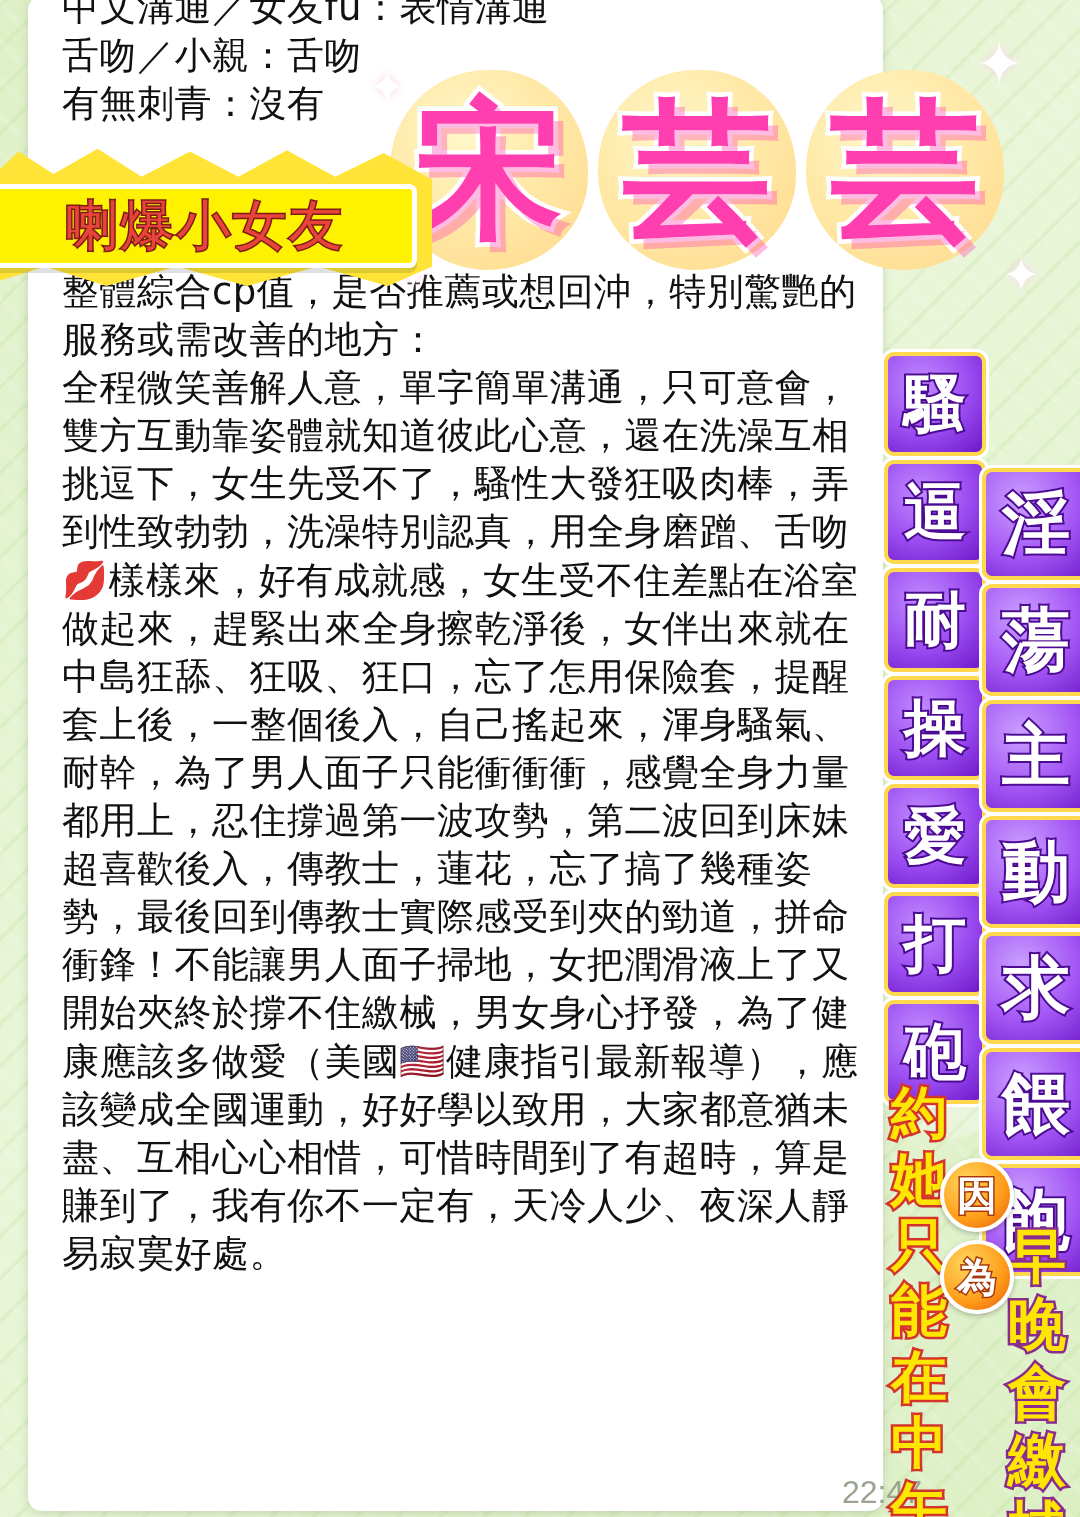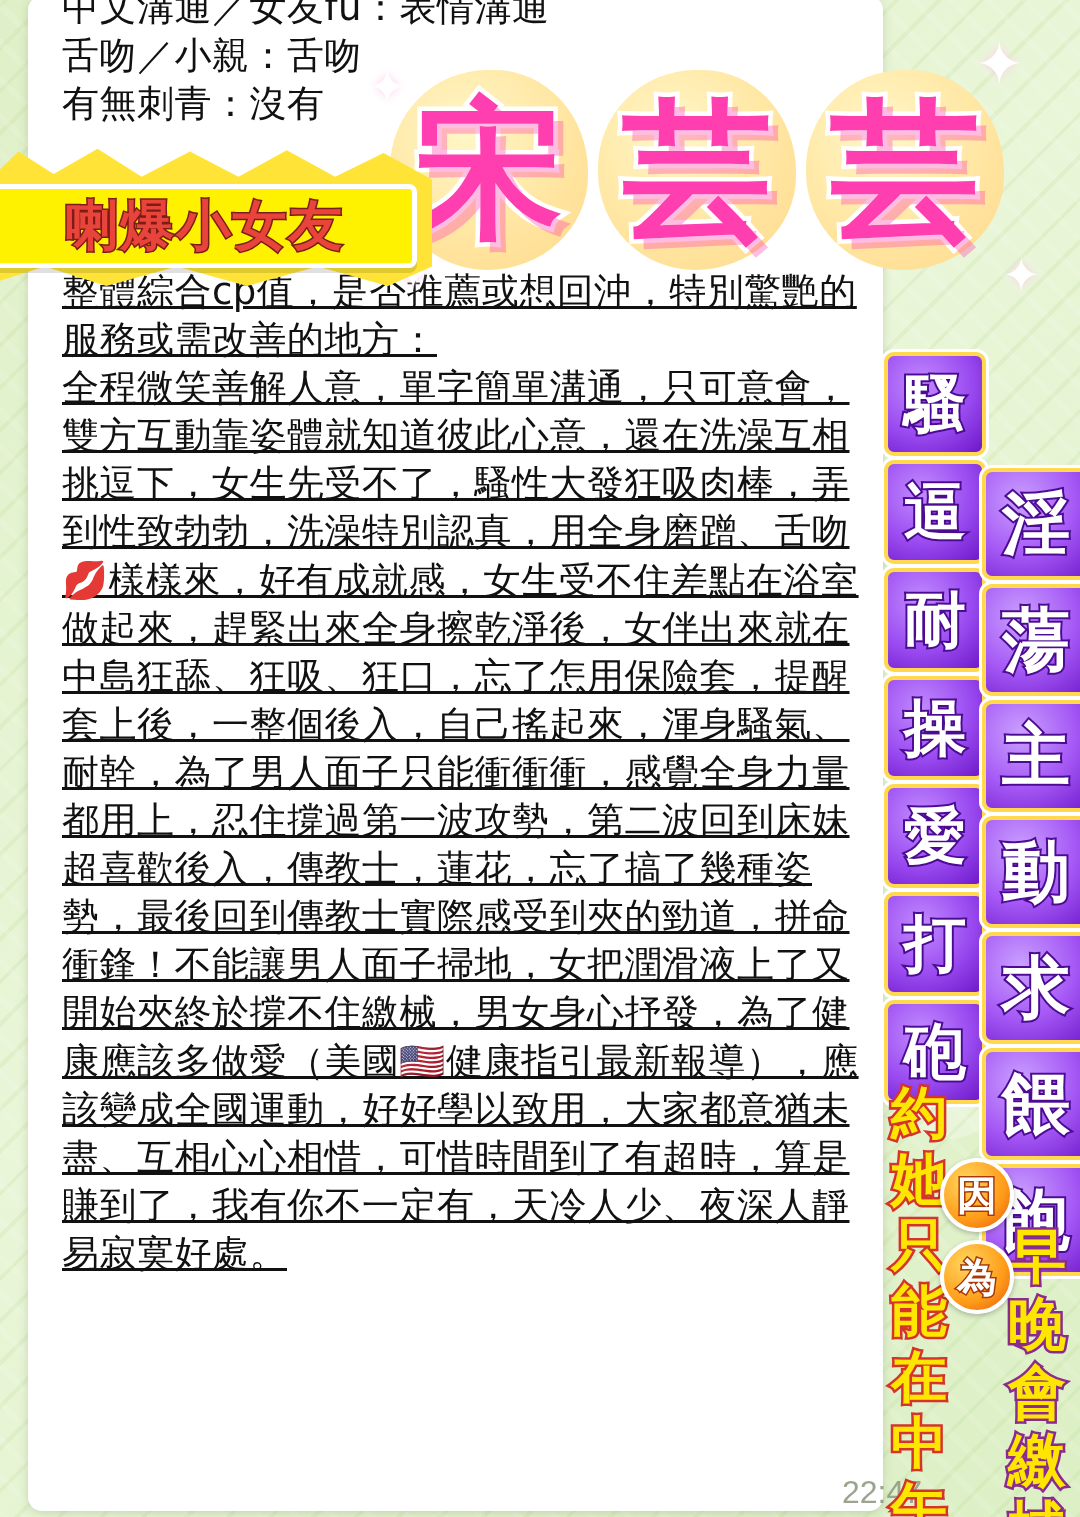--- a/index.html
+++ b/index.html
@@ -53,21 +53,21 @@
     width: 800px;
     color: #111;
     font-family: "DejaVu Sans", sans-serif;
     font-size: 37px;
     line-height: 1.30;
     letter-spacing: 0.5px;
     white-space: pre-wrap;
     word-break: break-all;
   }
   #top-lines { top: -12px; }
-  #body-text { top: 272px; text-decoration: underline; }
+  #body-text { top: 272px; }
 
   
   #timestamp {
     position: absolute;
     right: 158px;
     bottom: 6px;
     font-size: 32px;
     color: #9aa48f;
     font-family: "Liberation Sans", sans-serif;
   }
@@ -144,21 +144,21 @@
     border: 5px solid #ffffff;
     border-radius: 8px;
     box-shadow: 0 5px 0 rgba(0,0,0,0.12);
     display: flex;
     align-items: center;
     justify-content: center;
     margin-top: 16px;
   }
   #banner-sticker .bar span {
     font-family: "DejaVu Sans", sans-serif;
-    font-weight: bold;
+    font-weight: normal;
     font-size: 54px;
     line-height: 1;
     color: #e8443b;
     letter-spacing: 2px;
     -webkit-text-stroke: 3px #7a1d16;
     paint-order: stroke fill;
   }
 
   
   #vert-purple-1 {

